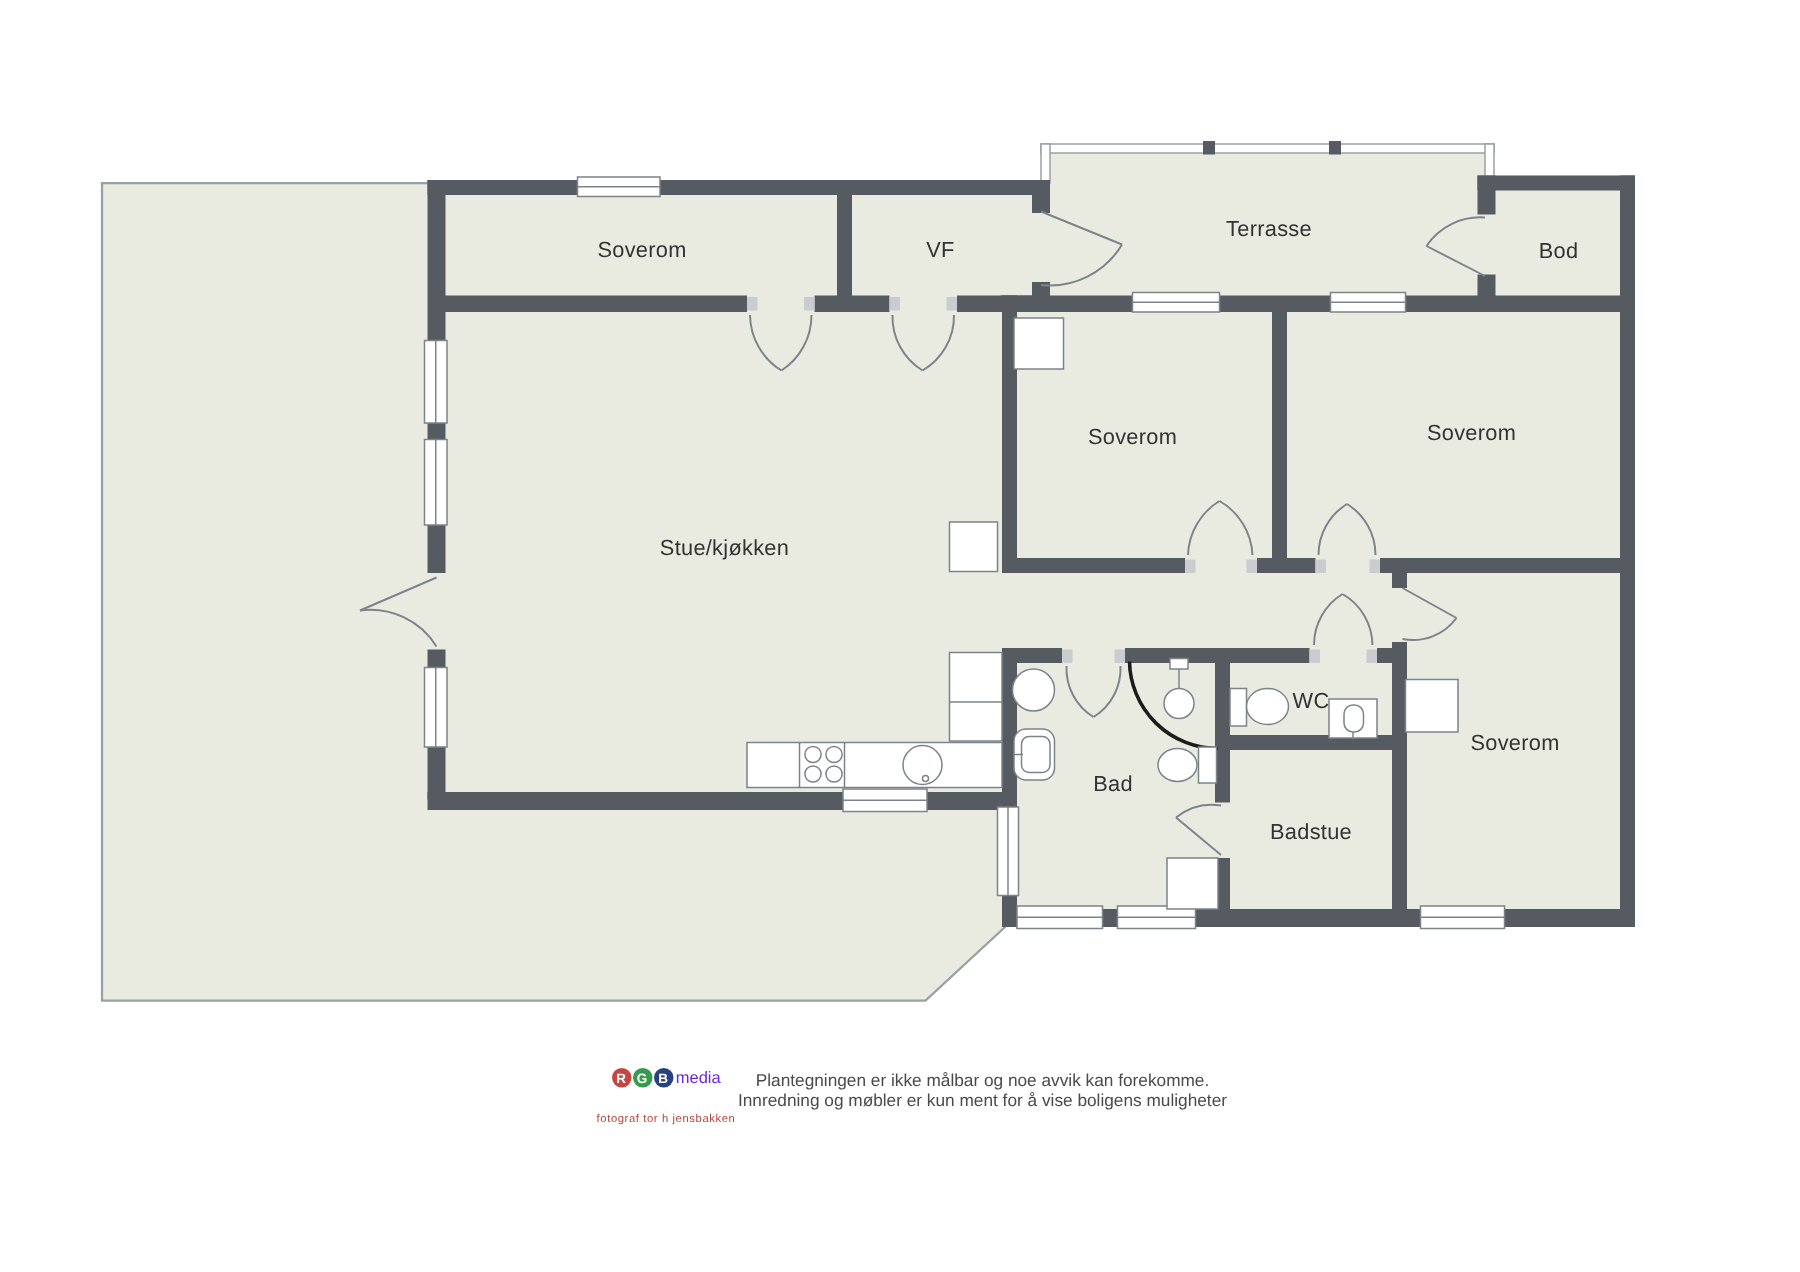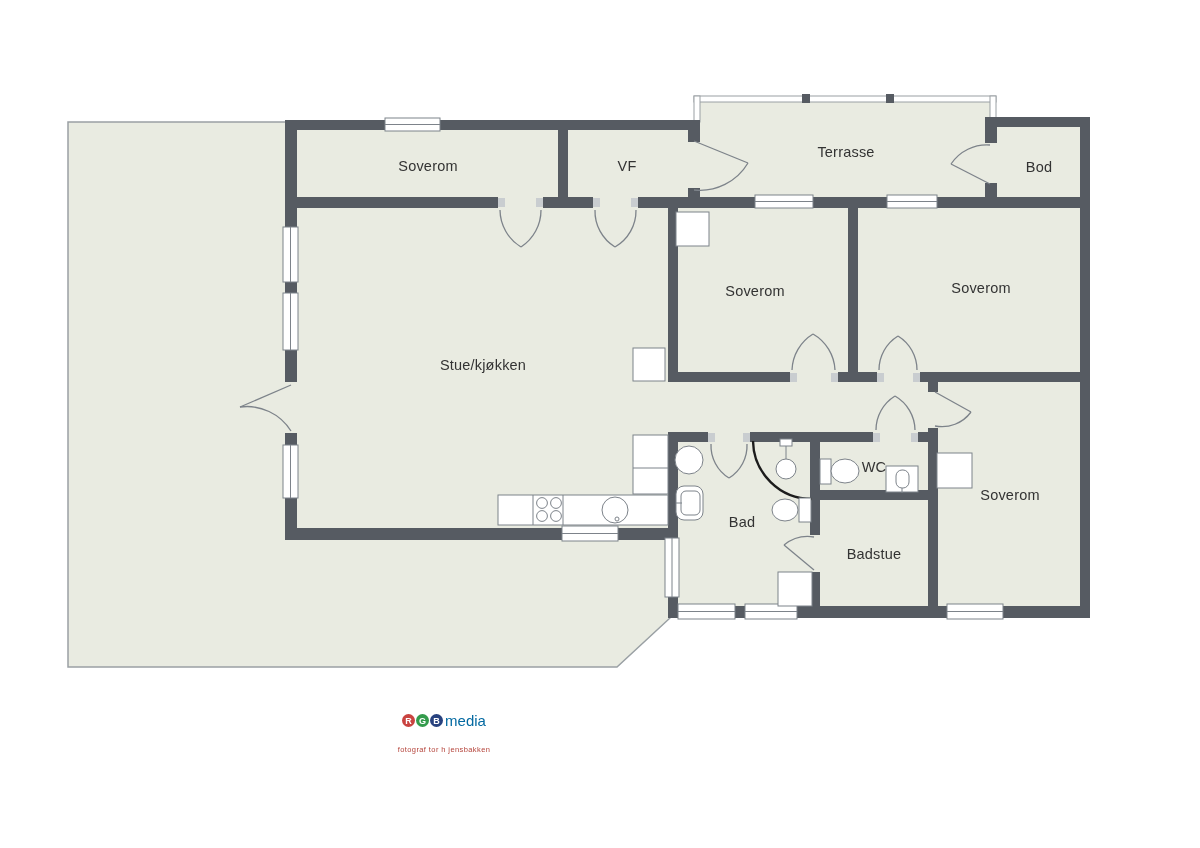--- a/index.html
+++ b/index.html
@@ -6,21 +6,21 @@
   .page{position:relative;width:1200px;height:848px;background:#ffffff;overflow:hidden;
         font-family:"Liberation Sans", sans-serif;}
   svg text{font-family:"Liberation Sans", sans-serif;fill:#333333;font-size:14.5px;letter-spacing:.2px;}
   .footer-logo{position:absolute;left:394px;top:712px;width:100px;text-align:center;}
   .logo-row{display:flex;align-items:center;justify-content:center;}
   .dot{display:inline-flex;width:13px;height:13px;border-radius:50%;color:#ffffff;
        font-size:9px;font-weight:bold;align-items:center;justify-content:center;margin-right:1px;}
   .dot-r{background:#c94340;}
   .dot-g{background:#339b4c;}
   .dot-b{background:#28427f;}
-  .logo-name{font-size:15px;color:#0369a1;margin-left:1px;}
+  .logo-name{font-size:11px;color:#6d28d9;margin-left:1px;}
   .logo-tagline{font-size:7.5px;color:#b5443b;letter-spacing:.4px;margin-top:16px;white-space:nowrap;}
   .disclaimer{position:absolute;left:455px;top:715px;width:400px;text-align:center;
               font-size:11.5px;line-height:13px;color:#4a4a4a;}
 </style>
 </head>
 <body>
 
 <div class="page">
 <svg width="1200" height="848" viewBox="0 0 1200 848" xmlns="http://www.w3.org/2000/svg">
 
@@ -238,13 +238,17 @@
   <div class="footer-logo">
     <div class="logo-row">
       <span class="dot dot-r">R</span>
       <span class="dot dot-g">G</span>
       <span class="dot dot-b">B</span>
       <span class="logo-name">media</span>
     </div>
     <div class="logo-tagline">fotograf tor h jensbakken</div>
   </div>
 
+  <div class="disclaimer">
+    <div>Plantegningen er ikke målbar og noe avvik kan forekomme.</div>
+    <div>Innredning og møbler er kun ment for å vise boligens muligheter</div>
+  </div>
 </div>
 
 </body></html>

